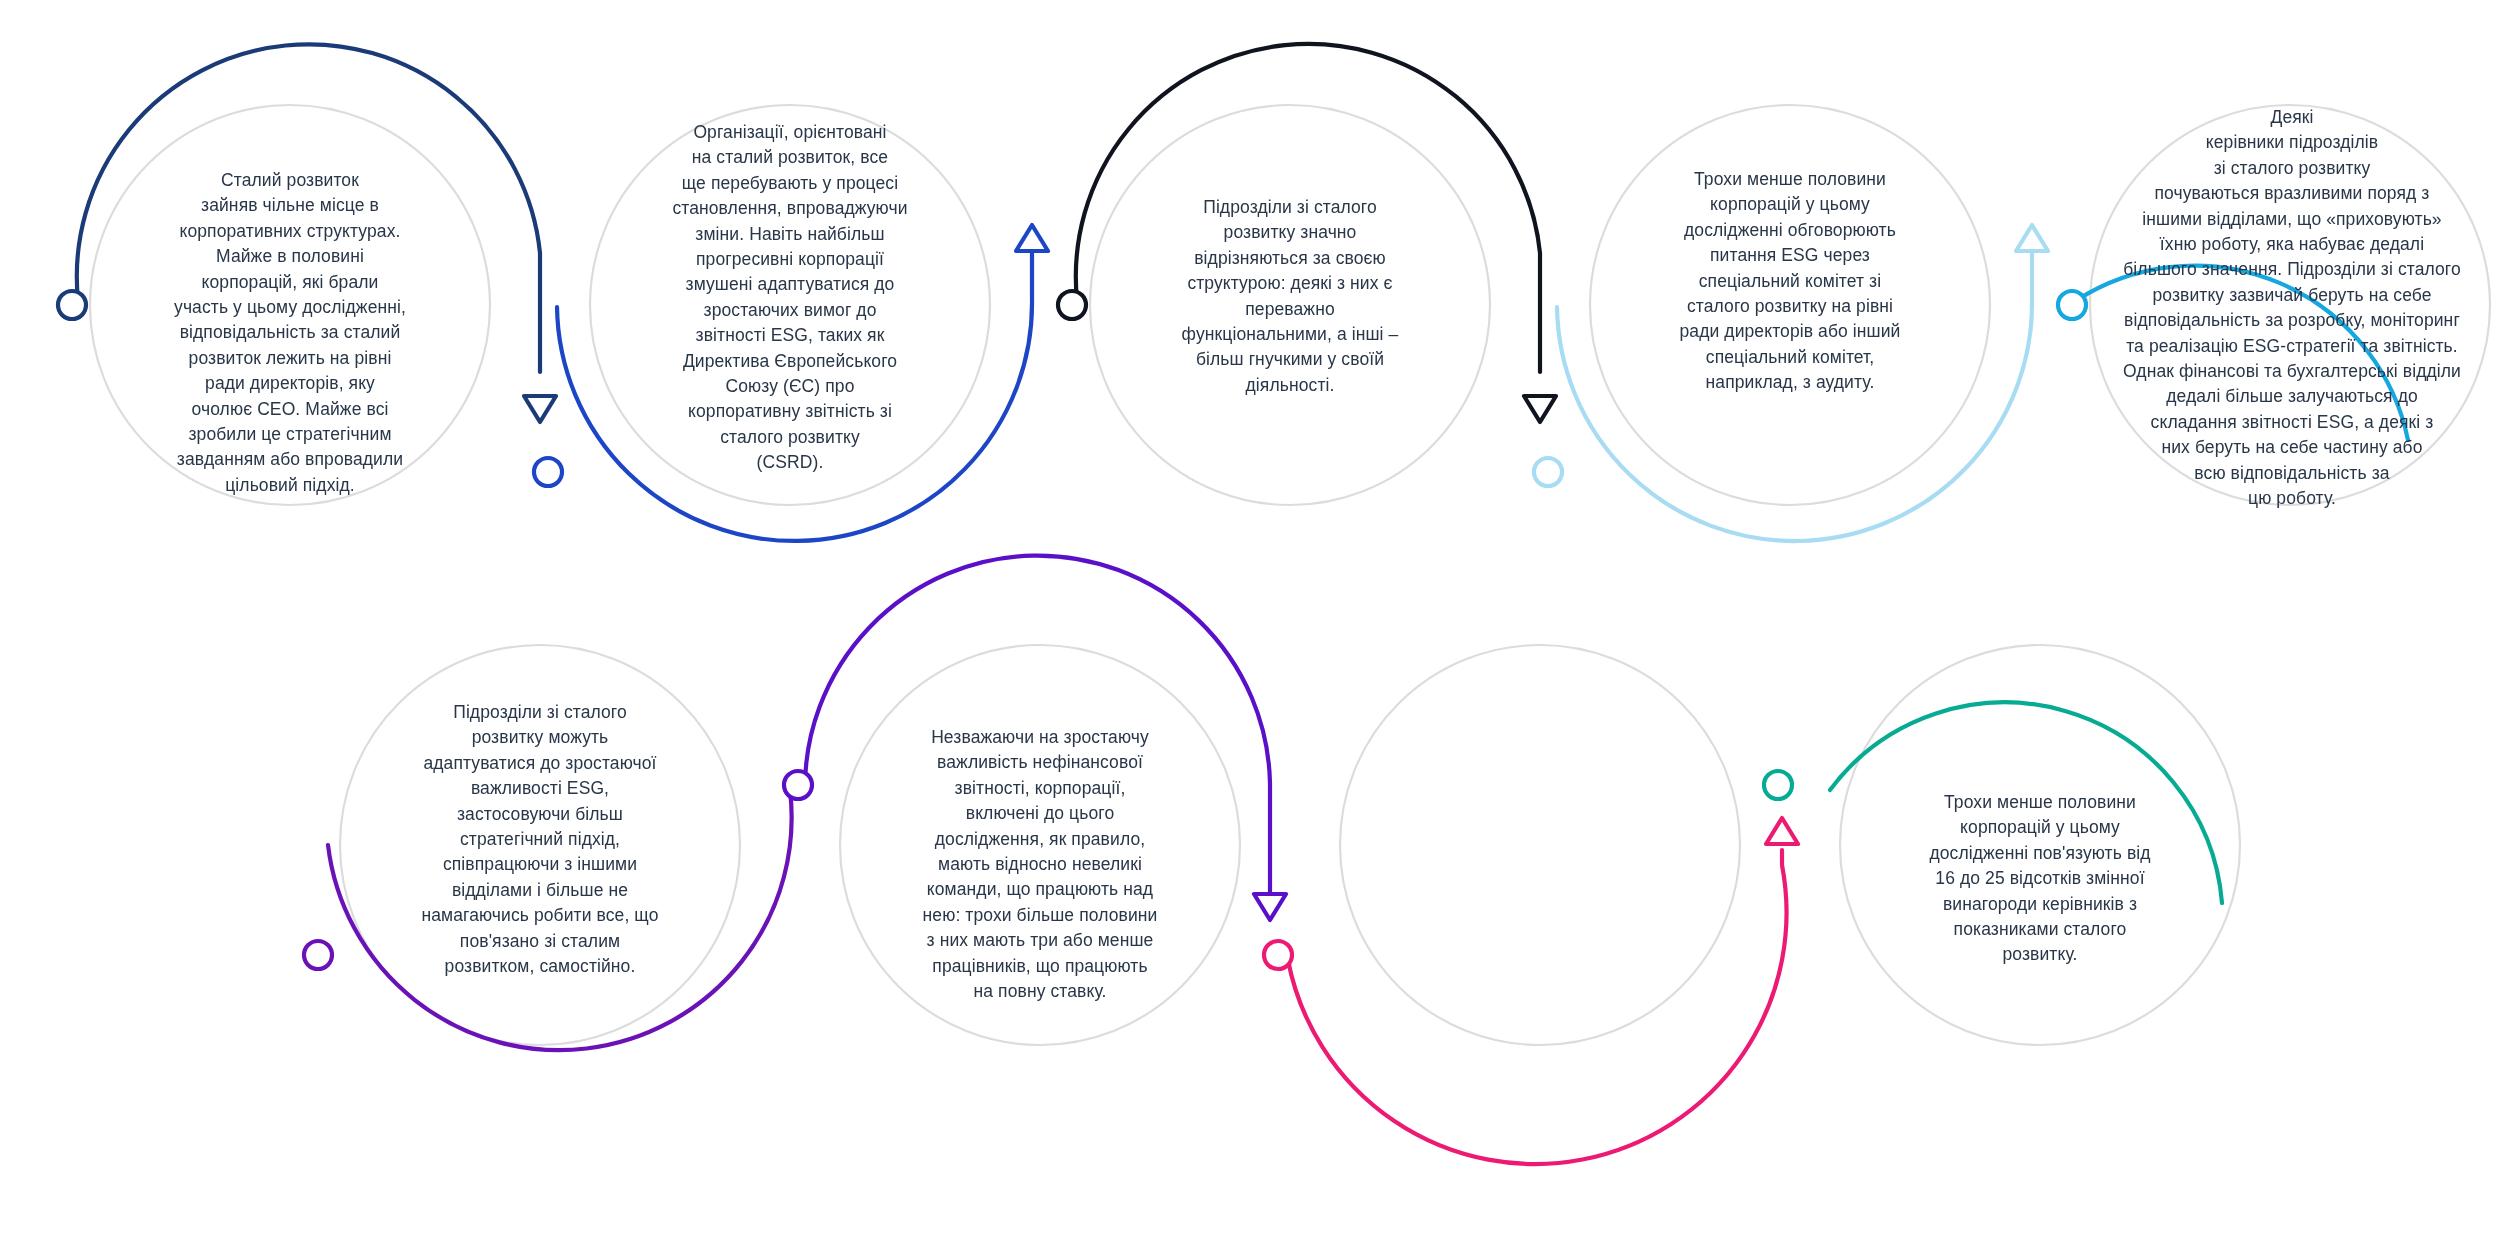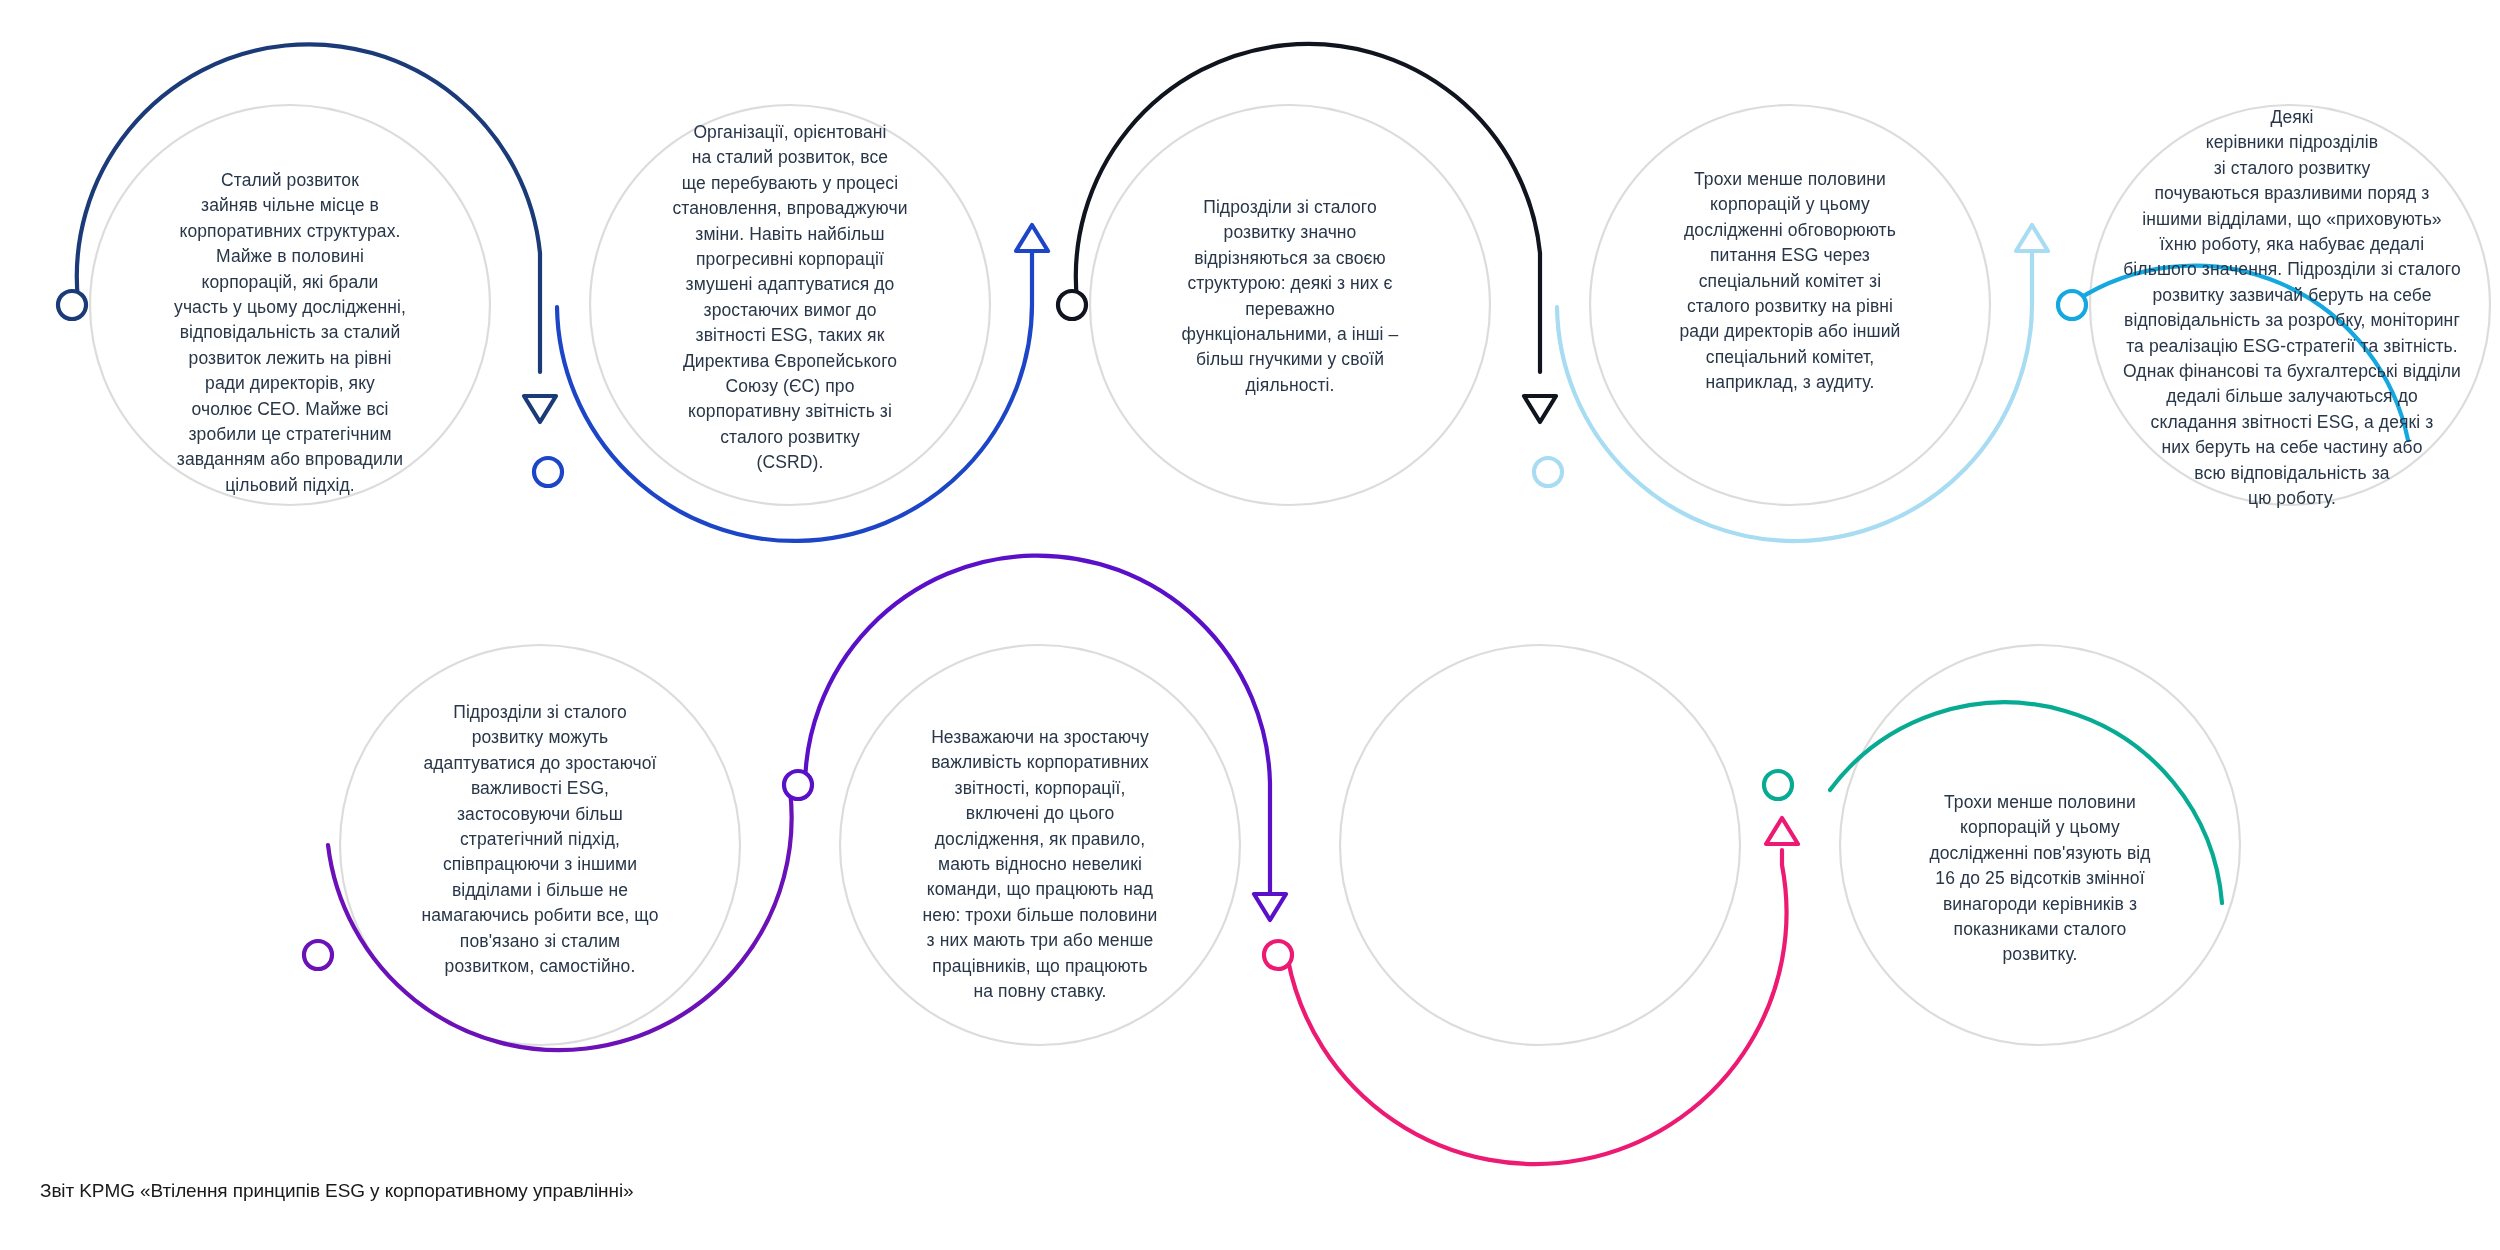--- a/index.html
+++ b/index.html
@@ -182,35 +182,34 @@
 важливості ESG,
 застосовуючи більш
 стратегічний підхід,
 співпрацюючи з іншими
 відділами і більше не
 намагаючись робити все, що
 пов'язано зі сталим
 розвитком, самостійно.</div>
 
   <div class="node-text" style="left:862px; top:725px; width:356px;">Незважаючи на зростаючу
-важливість корпоративних
+важливість нефінансової
 звітності, корпорації,
 включені до цього
 дослідження, як правило,
 мають відносно невеликі
 команди, що працюють над
 нею: трохи більше половини
 з них мають три або менше
 працівників, що працюють
 на повну ставку.</div>
 
 
   <div class="node-text" style="left:1862px; top:790px; width:356px;">Трохи менше половини
 корпорацій у цьому
 дослідженні пов'язують від
 16 до 25 відсотків змінної
 винагороди керівників з
 показниками сталого
 розвитку.</div>
 
-  <div class="footer">Звіт KPMG «Втілення принципів ESG у корпоративному управлінні»</div>
 
 </div>
 
 </body></html>

